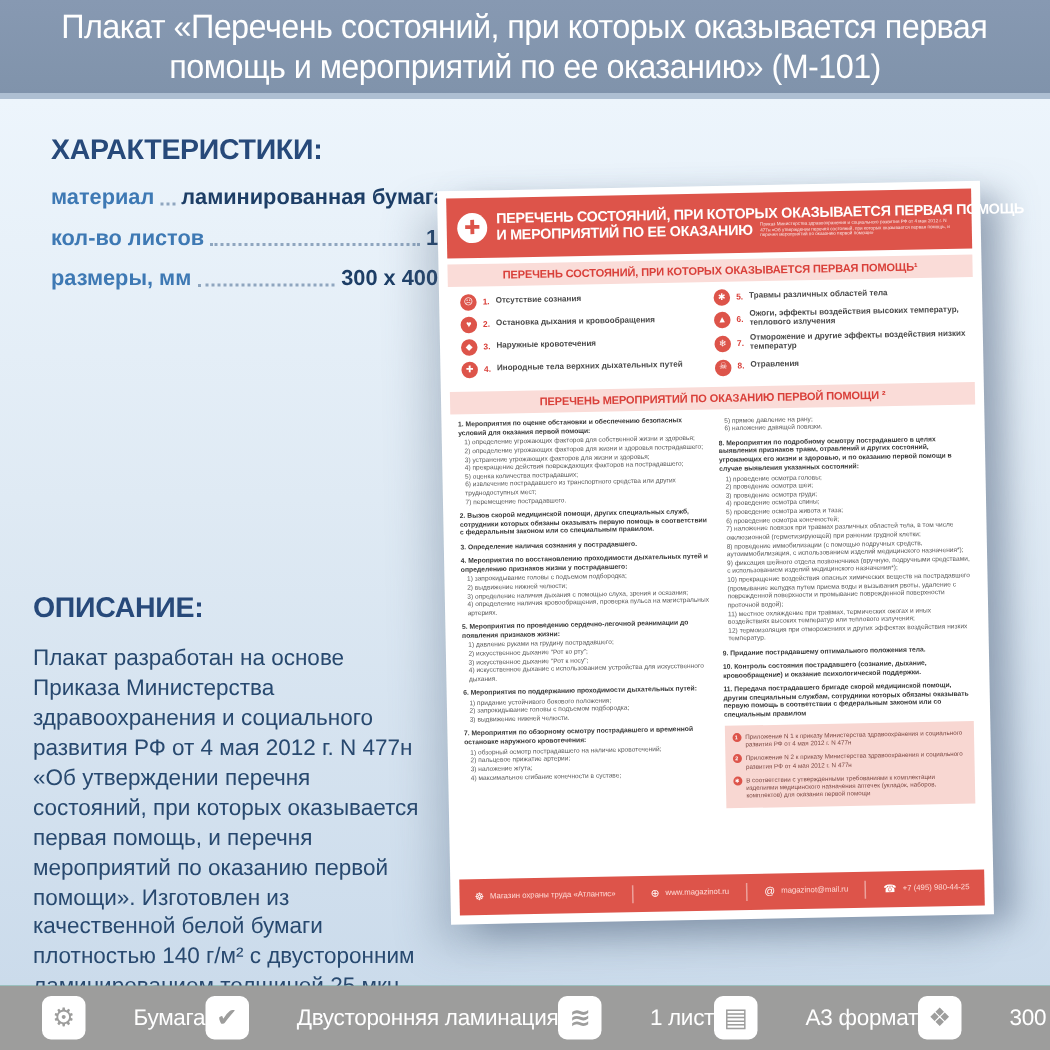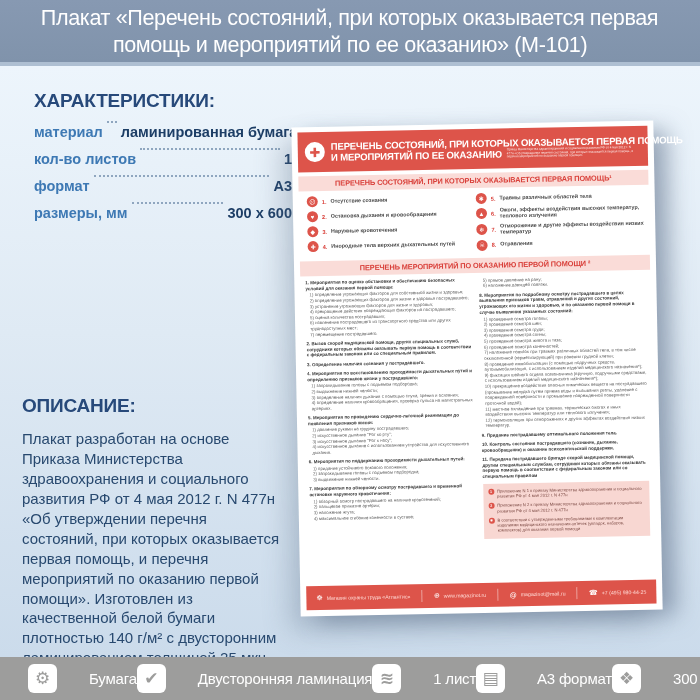--- a/index.html
+++ b/index.html
@@ -14,21 +14,21 @@
     letter-spacing:-0.4px;transform:scaleX(0.96);white-space:nowrap;}
   .header-strip{position:absolute;left:0;top:62px;width:700px;height:4px;background:#aebfd2;z-index:5;}
 
   
   .content-bg{position:absolute;left:0;top:66px;width:700px;height:591px;
     background:linear-gradient(180deg,#edf5fc 0%,#dfeaf4 45%,#cbdbeb 100%);}
 
   
   .chars{position:absolute;left:34px;top:90px;width:258px;}
   .section-heading{color:#27497a;font-size:19px;font-weight:bold;letter-spacing:-0.2px;margin-bottom:12px;}
-  .char-row{display:flex;align-items:flex-start;margin-bottom:11px;}
+  .char-row{display:flex;align-items:flex-end;margin-bottom:11px;}
   .char-label{color:#3e79b4;font-size:14.5px;font-weight:bold;white-space:nowrap;}
   .char-dots{flex:1;margin:0 4px;border-bottom:2px dotted #8fa6bf;transform:translateY(-3px);min-width:10px;}
   .char-value{color:#1d3e66;font-size:14.5px;font-weight:bold;white-space:nowrap;}
 
   
   .desc{position:absolute;left:22px;top:395px;width:262px;}
   .desc-text{color:#28496f;font-size:15px;line-height:1.33;}
 
   
   .poster{position:absolute;left:296px;top:124px;width:362px;height:489px;background:#fff;
@@ -95,28 +95,23 @@
       <span class="char-label">материал</span>
       <span class="char-dots"></span>
       <span class="char-value">ламинированная бумага</span>
     </div>
     <div class="char-row">
       <span class="char-label">кол-во листов</span>
       <span class="char-dots"></span>
       <span class="char-value">1</span>
     </div>
     <div class="char-row">
-      <span class="char-label">формат</span>
-      <span class="char-dots"></span>
-      <span class="char-value">А3</span>
-    </div>
-    <div class="char-row">
       <span class="char-label">размеры, мм</span>
       <span class="char-dots"></span>
-      <span class="char-value">300 х 600</span>
+      <span class="char-value">300 х 400</span>
     </div>
   </div>
 
   <div class="desc">
     <div class="section-heading">ОПИСАНИЕ:</div>
     <div class="desc-text">Плакат разработан на основе Приказа Министерства здравоохранения и социального развития РФ от 4 мая 2012 г. N 477н «Об утверждении перечня состояний, при которых оказывается первая помощь, и перечня мероприятий по оказанию первой помощи». Изготовлен из качественной белой бумаги плотностью 140 г/м² с двусторонним ламинированием толщиной 25 мкн</div>
   </div>
 
   <div class="poster">
     <div class="p-header">

